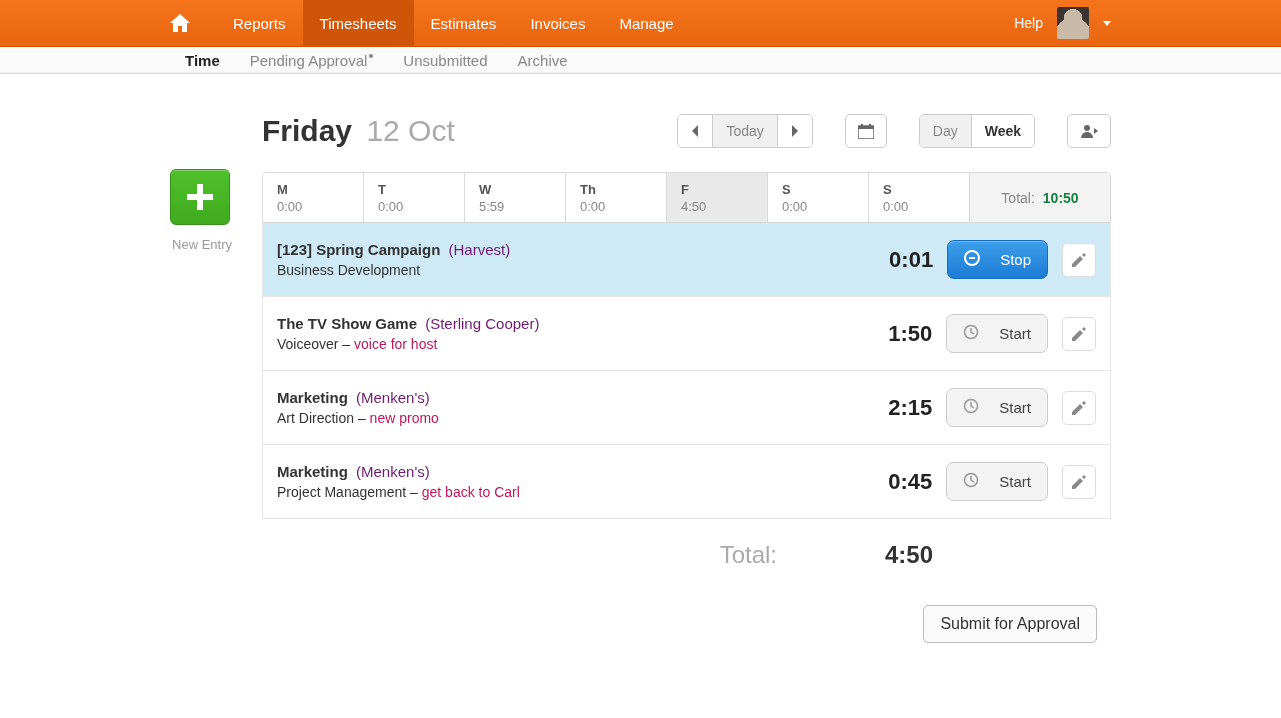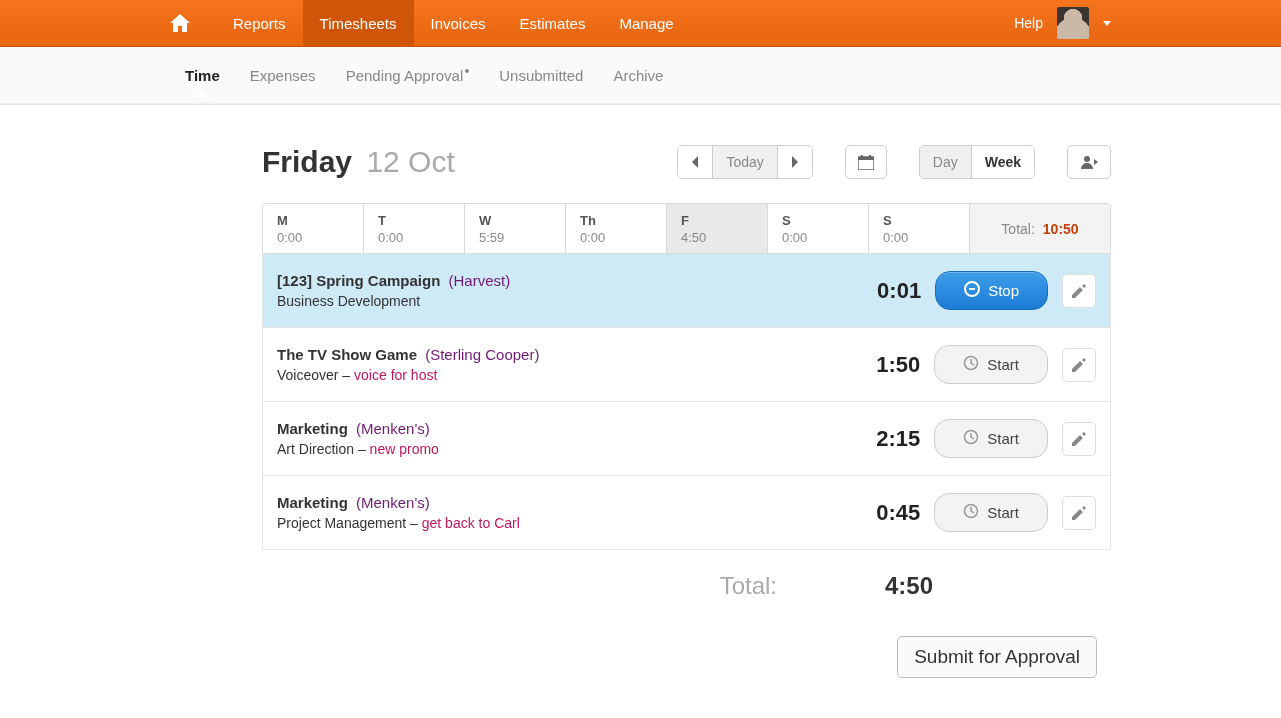--- a/index.html
+++ b/index.html
@@ -52,21 +52,21 @@
     background-image: radial-gradient(circle at 50% 35%, #cbb9a8 35%, transparent 36%),
                       radial-gradient(circle at 50% 90%, #cbb9a8 55%, transparent 56%);
     background-color:#3a3530;
   }
   .caret-down {
     width:0;height:0;border-left:4px solid transparent;border-right:4px solid transparent;border-top:5px solid #fff;
   }
 
   
   .subnav {
-    height: 58px;
+    height: 27px;
     border-bottom: 1px solid #e0e0e0;
     display: flex;
     align-items: center;
     padding-left: 170px;
     gap: 0;
     box-shadow: inset 0 -1px 0 #eee;
     background:#fafafa;
   }
   .subnav .sub-item {
     color: #888;
@@ -192,21 +192,21 @@
   .day-cell .day-abbr { font-size:13px; font-weight:700; color:#555; }
   .day-cell .day-time { font-size:13px; color:#888; margin-top:2px; }
   .day-cell.selected { background:#e9e9e9; }
   .total-cell {
     flex: 0 0 140px;
     background:#f3f3f3;
     display:flex;align-items:center;justify-content:center;
     color:#888; font-size:14px;
     border-right:none;
   }
-  .total-cell .total-val { color:#c2410c; font-weight:700; margin-left:8px; }
+  .total-cell .total-val { color:#15803d; font-weight:700; margin-left:8px; }
 
   
   .entries {
     border-left:1px solid #e5e5e5;
     border-right:1px solid #e5e5e5;
   }
   .entry {
     display:flex;
     align-items:center;
     padding: 17px 14px;
@@ -222,25 +222,25 @@
   .entry-line1 .client { color:#701a75; margin-left:4px; }
   .entry-line2 { font-size:14px; color:#333; margin-top:4px; }
   .entry-line2 .note { color:#be185d; }
   .entry-time {
     font-size:22px; font-weight:700; color:#222;
     width:90px; text-align:right;
   }
   .timer-btn {
     border:1px solid #ccc;
     background:#f3f3f3;
-    border-radius:15px;
-    padding: 9px 28px;
+    border-radius:7px;
+    padding: 9px 16px;
     font-size:15px;
     color:#444;
-    display:inline-flex;align-items:center;gap:8px;
+    display:inline-flex;align-items:center;gap:20px;
     cursor:pointer;
     min-width:92px;
     justify-content:center;
   }
   .timer-btn.stop {
     background: linear-gradient(#3d9eea, #1c7cd6);
     border-color:#176bbd;
     color:#fff;
     box-shadow: inset 0 1px 0 rgba(255,255,255,.25);
   }
@@ -267,58 +267,65 @@
 
   .submit-row {
     display:flex; justify-content:flex-end;
     padding: 36px 14px 0;
   }
   .submit-btn {
     border:1px solid #bbb;
     background:#fafafa;
     border-radius:5px;
     padding: 9px 16px;
-    font-size:19px;
+    font-size:16px;
     color:#333;
     cursor:pointer;
   }
 
   svg { pointer-events:none; }
 </style>
 </head>
 <body>
 
 <div class="topnav">
   <span class="home-icon">
     <svg width="20" height="18" viewBox="0 0 20 18">
         <path fill="#fff" d="M10 0 L20 9 H17 V18 H12 V12 H8 V18 H3 V9 H0 Z"></path>
       </svg>
   </span>
   <div class="nav-item">Reports</div>
     <div class="nav-item active">Timesheets</div>
+    <div class="nav-item">Estimates</div>
     <div class="nav-item">Invoices</div>
-    <div class="nav-item">Estimates</div>
     <div class="nav-item">Manage</div>
   <div class="topnav-right">
     <span class="help-link">Help</span>
     <span class="avatar"></span>
     <span class="caret-down"></span>
   </div>
 </div>
 
 <div class="subnav" id="subnav-items">
     <div class="sub-item active"><span>Time</span></div>
-    <div class="sub-item"><span>Expenses</span></div>
     <div class="sub-item"><span>Pending Approval</span><span class="dot-indicator"></span></div>
     <div class="sub-item"><span>Unsubmitted</span></div>
     <div class="sub-item"><span>Archive</span></div>
   </div>
 
 <div class="container">
 
+  <div class="left-col">
+    <div class="add-btn">
+      <svg width="34" height="34" viewBox="0 0 34 34">
+          <path fill="#fff" d="M14 4h6v10h10v6H20v10h-6V20H4v-6h10z"></path>
+        </svg>
+    </div>
+    <div class="new-entry-label">New Entry</div>
+  </div>
 
   <div class="main-col">
 
     <div class="page-header">
       <div class="page-title">
         <span>Friday</span>
         <span class="date-part">12 Oct</span>
       </div>
       <div class="header-controls">
         <div class="btn-group">

